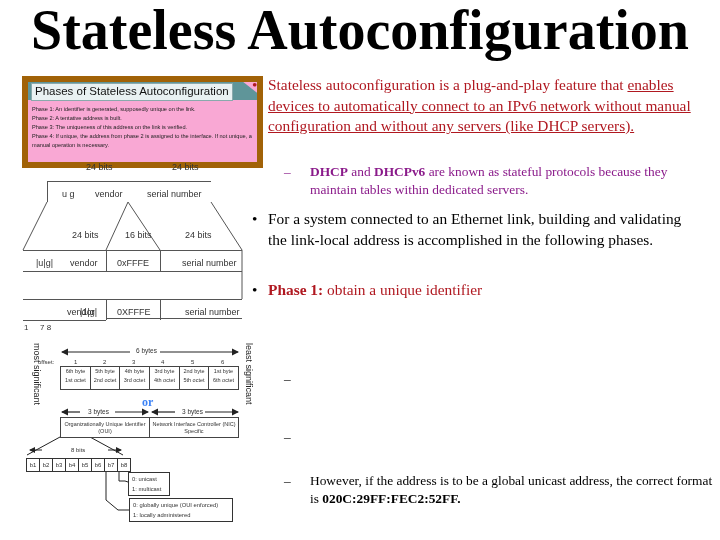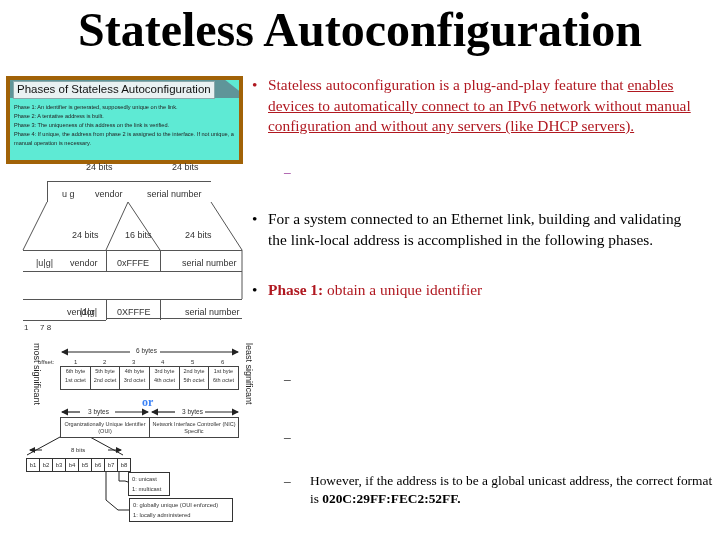--- a/index.html
+++ b/index.html
@@ -4,27 +4,27 @@
   <style>
     html, body { margin: 0; padding: 0; }
     body {
       width: 720px; height: 540px; position: relative; overflow: hidden;
       background: #ffffff;
       font-family: "Liberation Serif", "DejaVu Serif", serif;
       color: #000;
     }
     .title {
       position: absolute; left: 0; top: 2px; width: 720px; text-align: center;
-      font-family: "Liberation Serif", serif; font-weight: bold; font-size: 48px;
+      font-family: "Liberation Serif", serif; font-weight: bold; font-size: 56px;
       letter-spacing: 0px; line-height: 56px;
     }
     
     .phase-box {
-      position: absolute; left: 6px; top: 76px; width: 229px; height: 80px;
-      background: #5eead4; border: 4px solid #a16207;
+      position: absolute; left: 22px; top: 76px; width: 229px; height: 80px;
+      background: #f9a8d4; border: 6px solid #a16207;
     }
     .phase-head {
       position: absolute; left: 0; top: 0; width: 229px; height: 18px;
       background: #5f9599;
       clip-path: polygon(0 0, 94% 0, 100% 60%, 100% 100%, 0 100%);
     }
     .phase-head-label {
       position: absolute; left: 3px; top: 1px; height: 16px; padding: 0 3px;
       background: #e9f1f2; border: 1px solid #8aa9ac;
       font-family: "Liberation Sans", sans-serif; font-size: 11.5px; line-height: 15px;
@@ -213,20 +213,21 @@
   </div>
 </div>
 
 <div class="bullet-wrap" style="top:75px;height:82px;">
   <span class="bullet red">•</span>
   <div class="btext red"><span>Stateless autoconfiguration is a plug-and-play feature that</span> <span class="ul">enables devices to automatically connect to an IPv6 network without manual configuration and without any servers (like DHCP servers).</span></div>
 </div>
 
 <div class="sub-wrap" style="top:163px;height:40px;">
   <span class="dash purple">–</span>
+  <div class="stext purple"><b>DHCP</b><span> and </span><b>DHCPv6</b><span> are known as stateful protocols because they maintain tables within dedicated servers.</span></div>
 </div>
 
 <div class="bullet-wrap" style="top:209px;height:62px;">
   <span class="bullet">•</span>
   <div class="btext">For a system connected to an Ethernet link, building and validating the link-local address is accomplished in the following phases.</div>
 </div>
 
 <div class="bullet-wrap" style="top:280px;height:84px;">
   <span class="bullet">•</span>
   <div class="btext">

